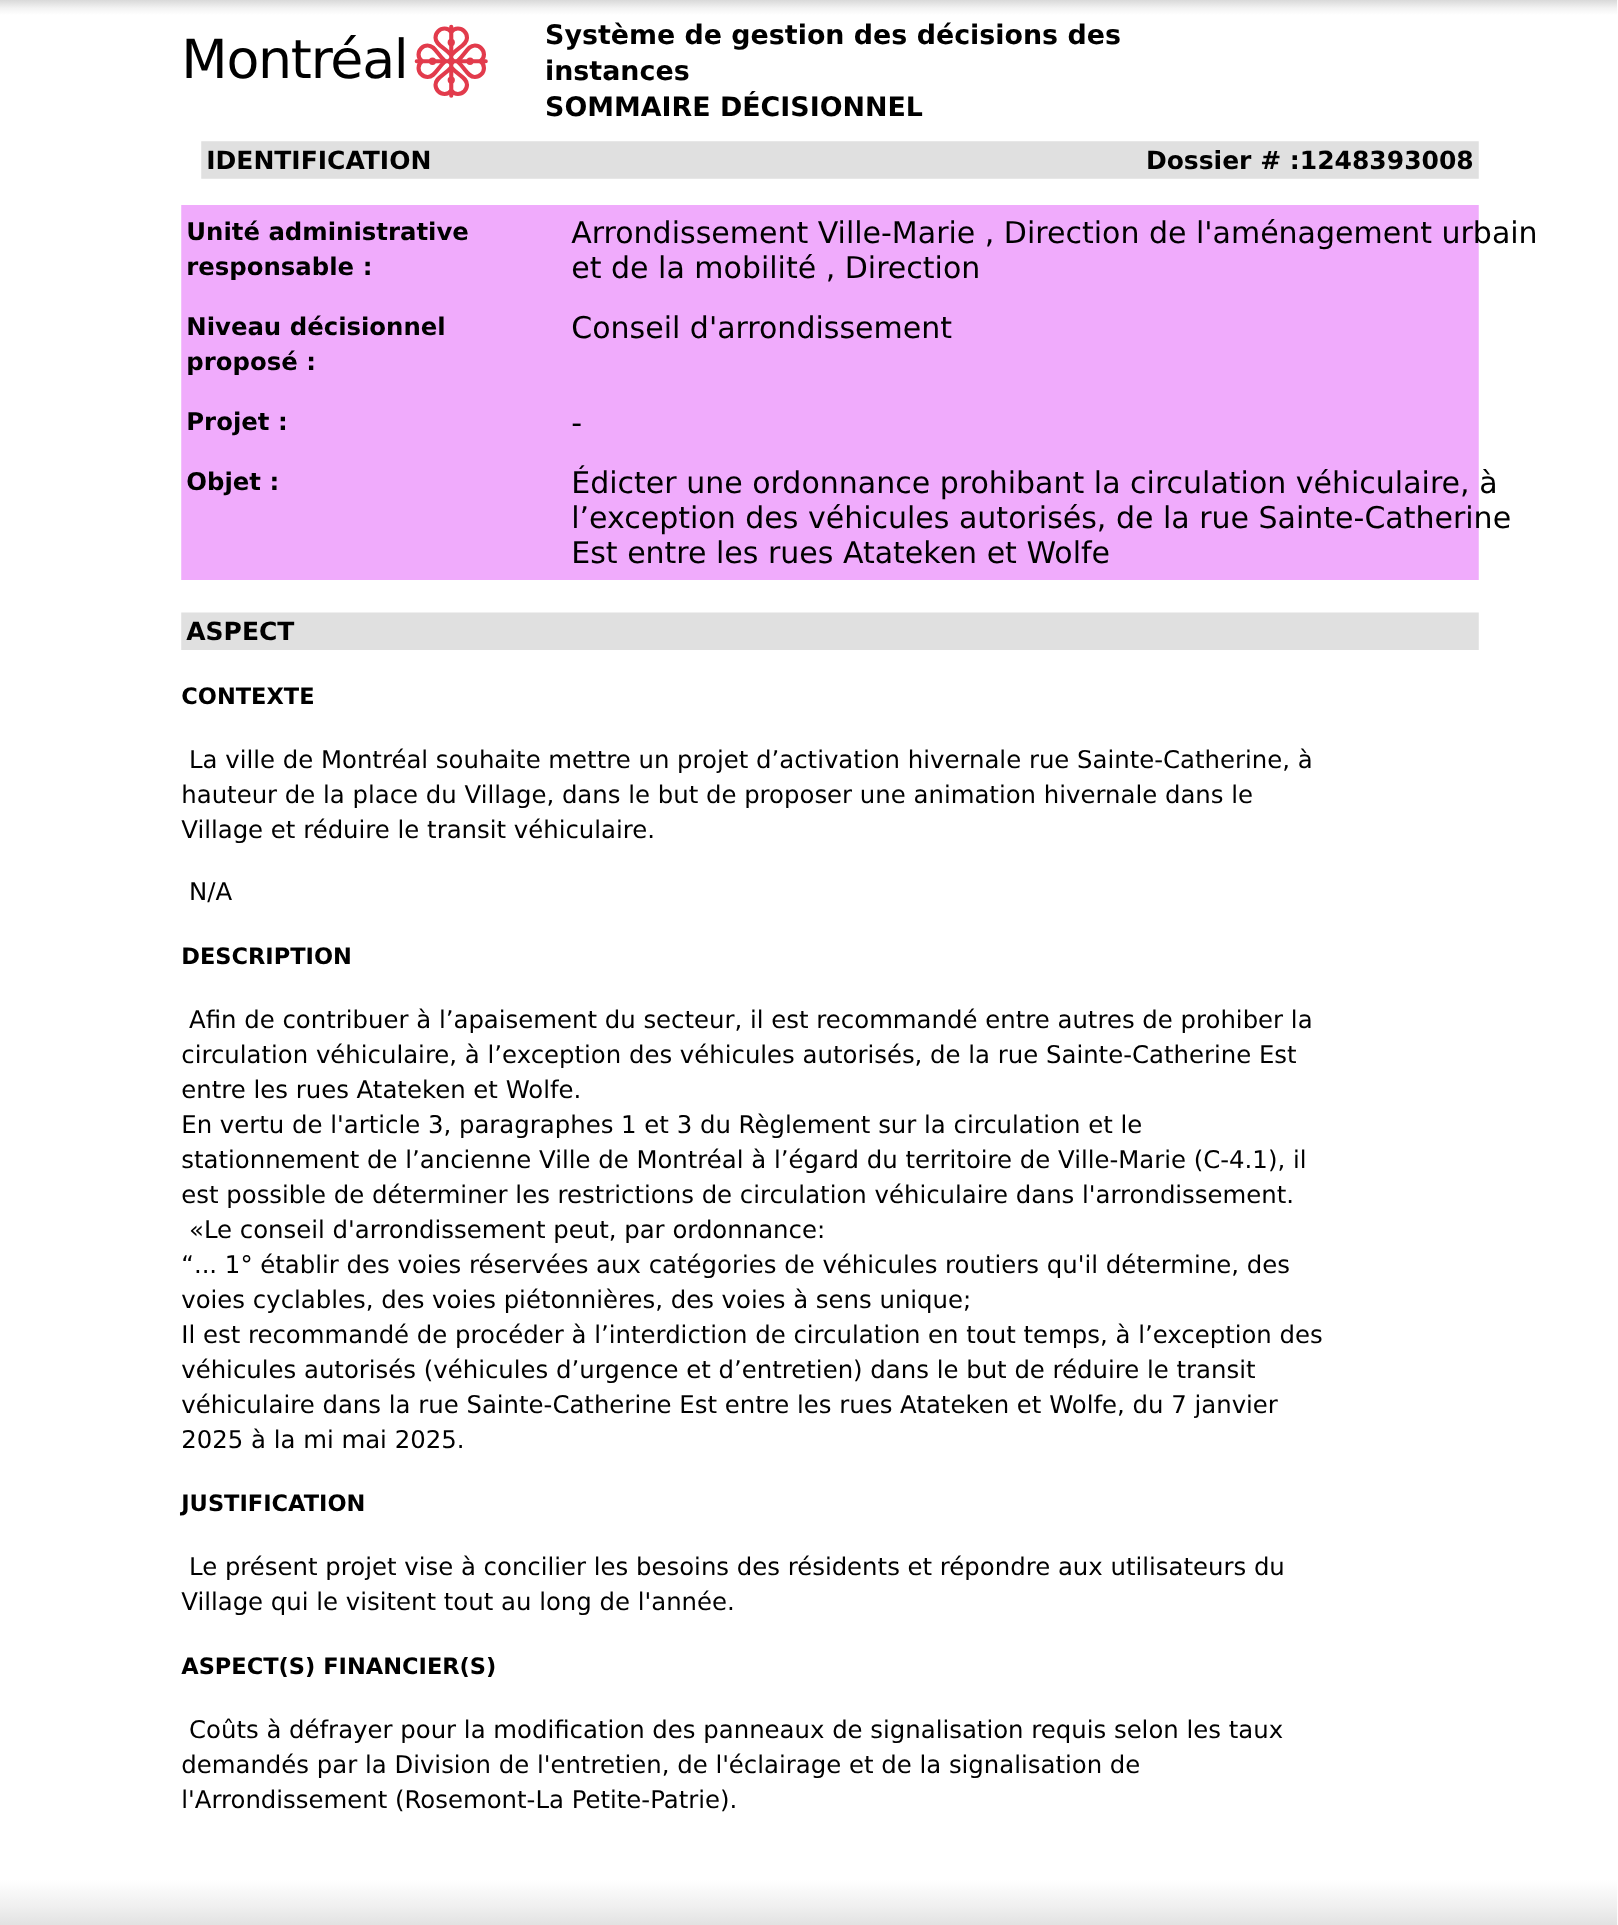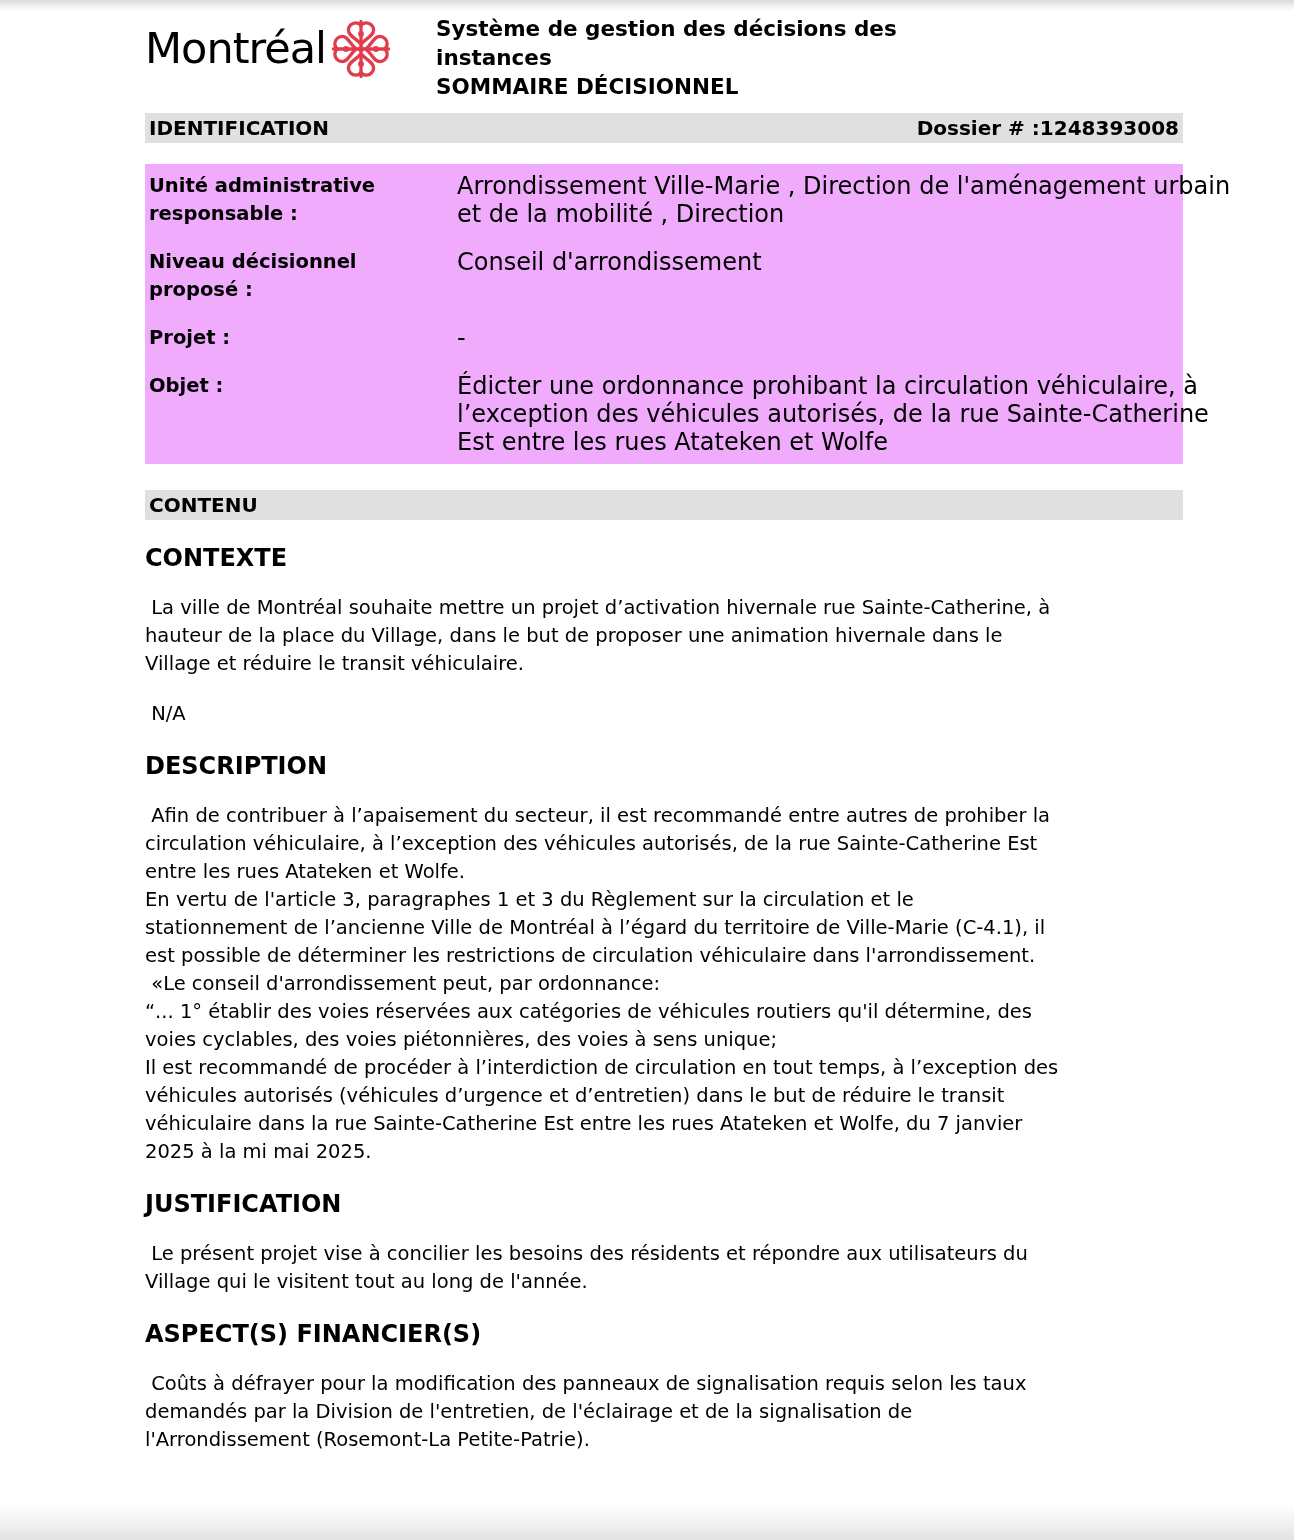--- a/index.html
+++ b/index.html
@@ -69,21 +69,21 @@
     background: #e0e0e0;
     height: 30px;
     display: flex;
     align-items: center;
     justify-content: space-between;
     padding: 0 4px;
     box-sizing: border-box;
     font-weight: bold;
     font-size: 20px;
   }
-  .bar-identification { margin-top: 12px; }
+  .bar-identification { margin-top: 12px; margin-left: 16px; }
   .bar-contenu { margin-top: 26px; }
   
   .fields-panel {
     margin-top: 21px;
     background: #f0abfc;
     padding: 8px 4px;
     box-sizing: border-box;
   }
   .field-row {
     display: flex;
@@ -101,21 +101,21 @@
   .field-value {
     font-size: 24px;
     line-height: 28px;
     white-space: pre;
     max-width: 690px;
   }
   
   .section-heading {
     margin: 24px 0 0 0;
     font-weight: bold;
-    font-size: 24px;
+    font-size: 18px;
     line-height: 28px;
     white-space: pre;
   }
   .section-body {
     margin: 22px 0 0 0;
     font-size: 19.5px;
     line-height: 28px;
     white-space: pre;
   }
 </style>
@@ -180,21 +180,21 @@
       </div>
       <div class="field-row">
         <div class="field-label">Objet :</div>
         <div class="field-value">Édicter une ordonnance prohibant la circulation véhiculaire, à
 l’exception des véhicules autorisés, de la rue Sainte-Catherine
 Est entre les rues Atateken et Wolfe</div>
       </div>
     </div>
 
     <div class="bar bar-contenu">
-      <span>CONTENU</span>
+      <span>ASPECT</span>
     </div>
 
     <div>
       <div class="section-heading">CONTEXTE</div>
       <div class="section-body"> La ville de Montréal souhaite mettre un projet d’activation hivernale rue Sainte-Catherine, à
 hauteur de la place du Village, dans le but de proposer une animation hivernale dans le
 Village et réduire le transit véhiculaire.</div>
     </div>
 
     <div>

